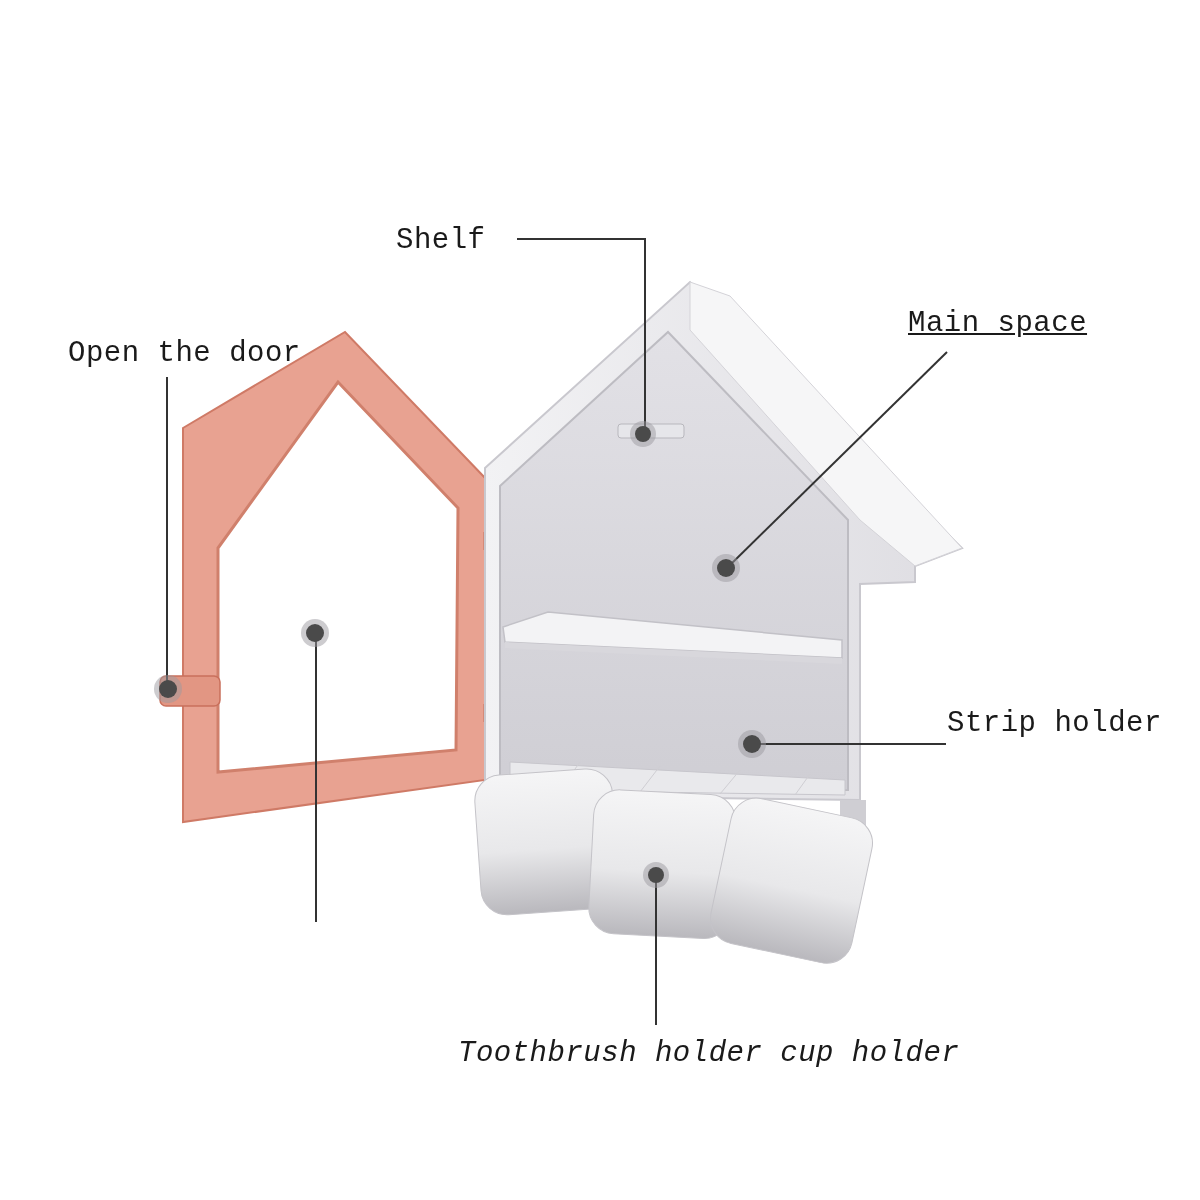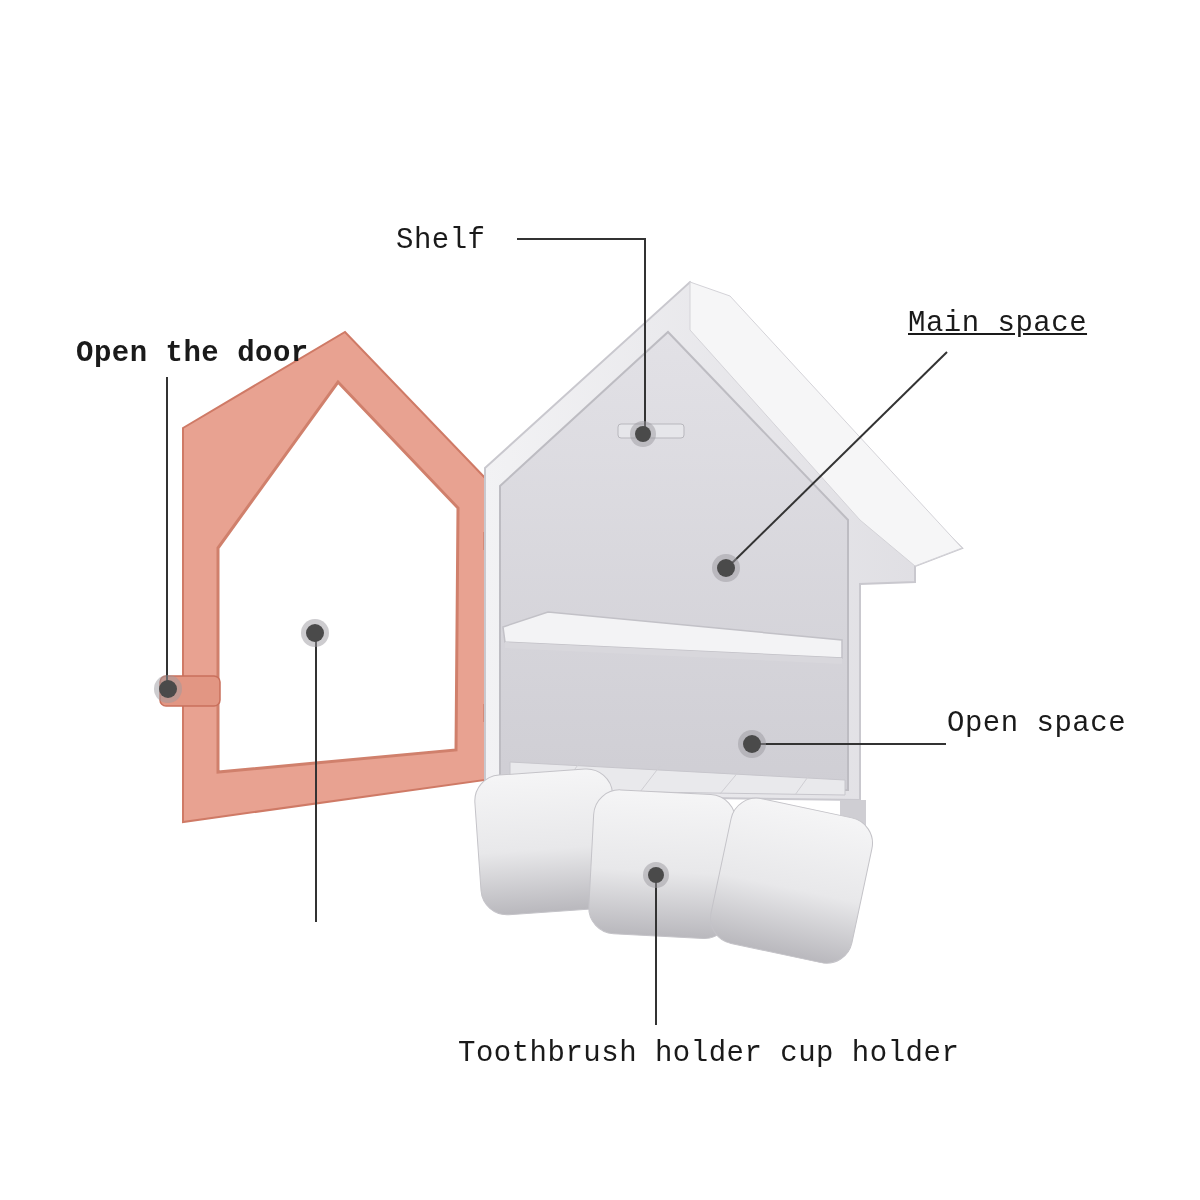--- a/index.html
+++ b/index.html
@@ -103,18 +103,18 @@
           <circle cx="315" cy="633" r="9" fill="#4a4a4a"></circle>
         </g>
       <g>
           <circle cx="656" cy="875" r="13" fill="#9b9a9f" opacity="0.5"></circle>
           <circle cx="656" cy="875" r="8" fill="#4a4a4a"></circle>
         </g>
     </g>
   </svg>
 
   <div class="label" style="left:396px;top:226px;">Shelf</div>
-  <div class="label" style="left:76px;top:339px;font-weight:bold;">Open the door</div>
+  <div class="label" style="left:68px;top:339px;">Open the door</div>
   <div class="label" style="left:908px;top:309px;text-decoration:underline;">Main space</div>
-  <div class="label" style="left:947px;top:709px;">Open space</div>
-  <div class="label" style="left:458px;top:1039px;">Toothbrush holder cup holder</div>
+  <div class="label" style="left:947px;top:709px;">Strip holder</div>
+  <div class="label" style="left:458px;top:1039px;font-style:italic;">Toothbrush holder cup holder</div>
 
 </div>
 
 </body></html>

